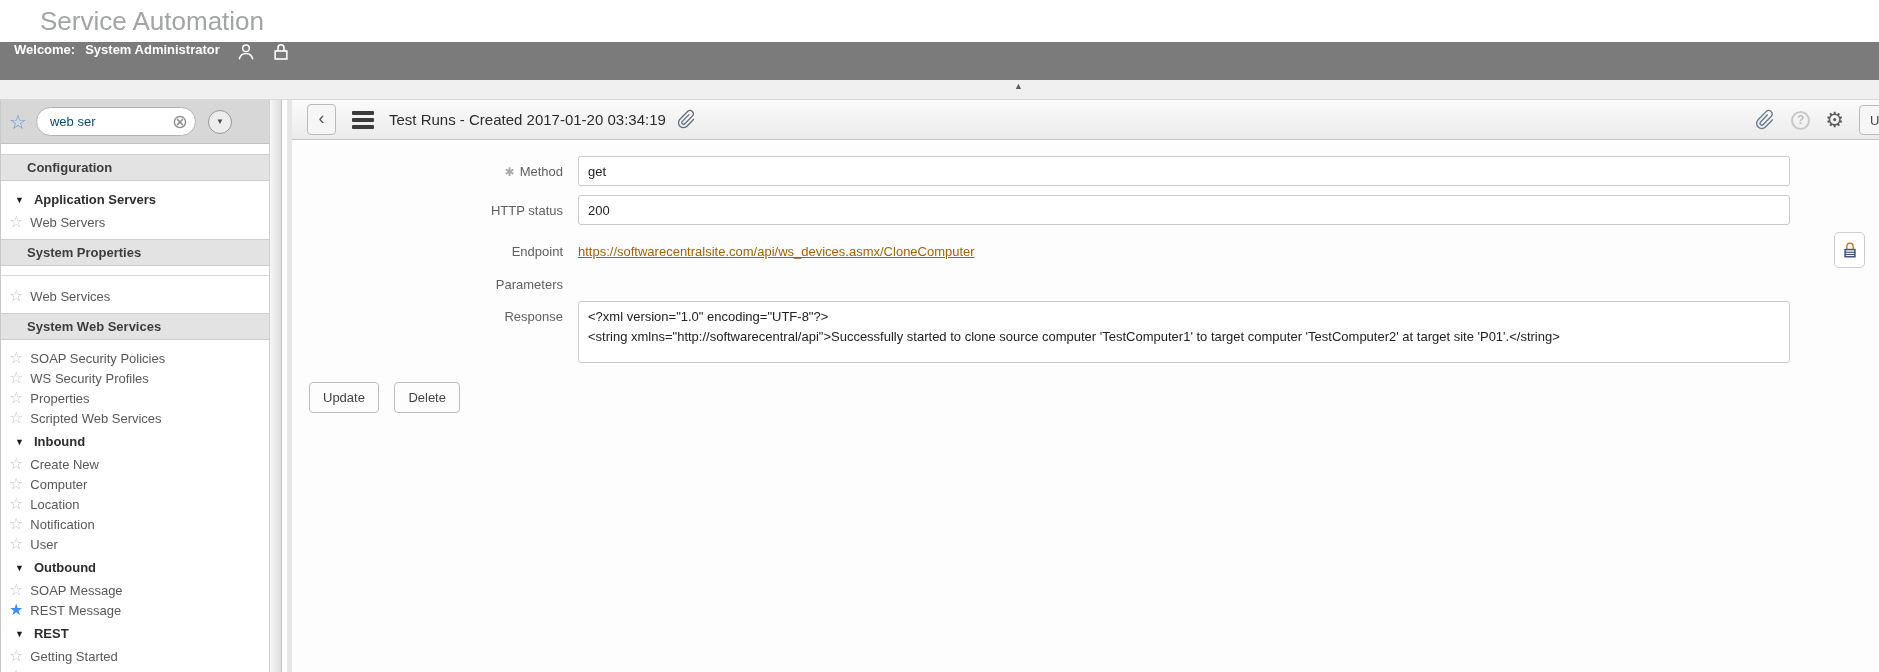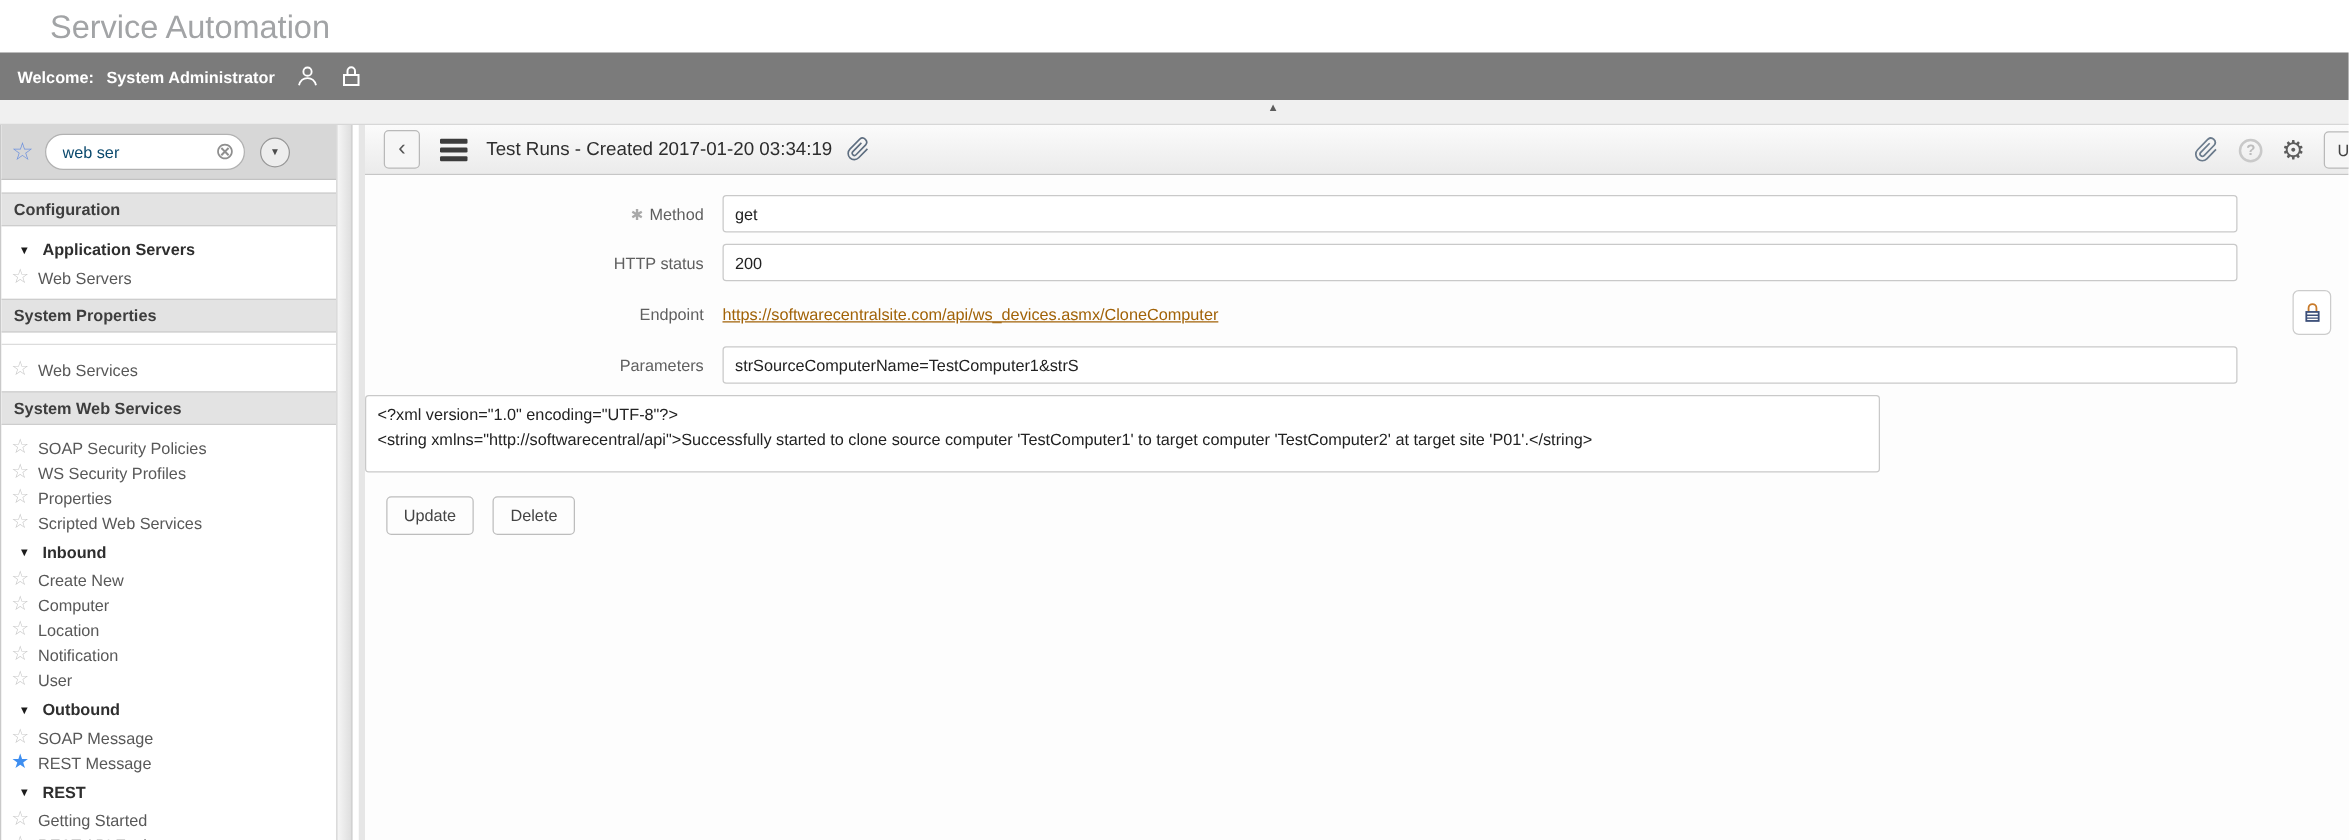--- a/index.html
+++ b/index.html
@@ -8,42 +8,42 @@
     background: #fff; font-family: "Liberation Sans", "DejaVu Sans", sans-serif;
   }
   
   .topbar { height: 42px; background: #fff; display: flex; align-items: center; padding-left: 14px; }
   .logo { font-size: 31px; font-weight: bold; letter-spacing: -1.5px; line-height: 1; }
   .logo .svc { color: #6e7175; }
   .logo .now { color: #d0222c; }
   .logo .tm { font-size: 10px; color: #d0222c; vertical-align: super; letter-spacing: 0; }
   .app-title { margin-left: 26px; font-size: 26px; color: #a2a4a6; }
   
-  .welcomebar { height: 38px; background: #7b7b7b; display: flex; align-items: center; padding-left: 14px; color: #fff; font-size: 13px; font-weight: bold; }
+  .welcomebar { height: 38px; background: #7b7b7b; display: flex; align-items: flex-start; padding-left: 14px; color: #fff; font-size: 13px; font-weight: bold; }
   .welcomebar .user { margin-left: 10px; }
   .wicon { margin-left: 16px; display: inline-flex; align-items: center; cursor: pointer; }
   
   .collapse-strip { height: 20px; background: #f0f0f0; border-bottom: 1px solid #d7d7d7; position: relative; }
   .collapse-handle { position: absolute; left: 1014px; top: 1px; color: #5c5c5c; font-size: 9px; cursor: pointer; }
   
   .frames { display: flex; height: 572px; }
   .sidebar-wrap { flex: 0 0 287px; display: flex; }
   .sidebar { width: 269px; background: #fff; border-left: 1px solid #c9c9c9; display: flex; flex-direction: column; overflow: hidden; }
   .sidebar-scrollbar { width: 13px; background: linear-gradient(to right, #f6f6f6, #dedede); border-left: 1px solid #cfcfcf; border-right: 1px solid #c5c5c5; }
   .frame-gap { width: 5px; background: #e6e6e6; }
   
   .sidebar-search { height: 44px; flex: 0 0 44px; background: #d7d7d7; border-bottom: 1px solid #c2c2c2; display: flex; align-items: center; padding: 0 8px; }
   .search-star { color: #7193dd; font-size: 20px; line-height: 1; cursor: pointer; }
   .search-pill { margin-left: 9px; width: 160px; height: 29px; background: #fff; border: 1px solid #b2b2b2; border-radius: 15px; display: flex; align-items: center; padding: 0 7px 0 13px; }
   .search-input { border: none; outline: none; background: transparent; flex: 1; width: 100px; font-size: 13px; color: #0c4a6e; font-family: Liberation Sans, sans-serif; }
   .clear-btn { color: #8f8f8f; font-size: 19px; line-height: 1; cursor: pointer; }
   .filter-btn { margin-left: 12px; width: 24px; height: 24px; border: 1px solid #979797; border-radius: 50%; background: #ededed; color: #4c4c4c; font-size: 8px; display: flex; align-items: center; justify-content: center; cursor: pointer; }
   
   .nav { flex: 1; padding-top: 3px; font-size: 13px; overflow: hidden; }
-  .nav-header { background: #e3e3e3; border-top: 1px solid #cdcdcd; border-bottom: 1px solid #cdcdcd; font-weight: bold; color: #3d3d3d; padding: 5px 0 5px 10px; margin: 7px 0 8px 0; }
+  .nav-header { background: #e3e3e3; border-top: 1px solid #cdcdcd; border-bottom: 1px solid #cdcdcd; font-weight: bold; color: #3d3d3d; padding: 5px 0 5px 26px; margin: 7px 0 8px 0; }
   .nav-group { display: flex; align-items: center; font-weight: bold; color: #2e2e2e; padding: 3px 0 3px 14px; margin: 3px 0 2px 0; cursor: pointer; }
   .nav-group .caret { font-size: 9px; color: #1c1c1c; margin-right: 10px; }
   .nav-item { display: flex; align-items: center; color: #585858; padding: 1px 0 1px 8px; height: 20px; cursor: pointer; }
   .nav-item .star { font-size: 16px; color: #c9c9c9; margin-right: 7px; line-height: 1; }
   .nav-item .star.filled { color: #3e8ef0; }
   .nav-sep { border-top: 1px solid #dcdcdc; margin: 9px 0 10px 0; }
   
   .main { flex: 1; background: #fdfdfd; display: flex; flex-direction: column; overflow: hidden; }
   .main-header { height: 40px; flex: 0 0 40px; background: linear-gradient(#fbfbfb, #ebebeb); border-bottom: 1px solid #c6c6c6; display: flex; align-items: center; padding-left: 10px; position: relative; }
   .back-btn { width: 29px; height: 31px; background: #f6f6f6; border: 1px solid #b9b9b9; border-radius: 4px; color: #555; font-size: 18px; display: flex; align-items: center; justify-content: center; cursor: pointer; margin-left: 5px; padding-bottom: 3px; }
@@ -244,23 +244,23 @@
           <svg width="18" height="20" viewBox="0 0 20 22">
             <path d="M6.5 10.5V7a3.5 3.5 0 0 1 7 0v3.5" fill="none" stroke="#c87a2a" stroke-width="1.6"></path>
             <rect x="4.5" y="10.5" width="11" height="8" fill="none" stroke="#3c4f79" stroke-width="1.6"></rect>
             <line x1="4.5" y1="13.5" x2="15.5" y2="13.5" stroke="#3c4f79" stroke-width="1.3"></line>
             <line x1="4.5" y1="16" x2="15.5" y2="16" stroke="#3c4f79" stroke-width="1.3"></line>
           </svg>
         </span>
       </div>
       <div class="form-row">
         <div class="label-cell">Parameters</div>
-        <input class="text-input" value="strSourceComputerName=TestComputer1&amp;strS" style="">
       </div>
       <div class="form-row" style="align-items:flex-start;">
+        <div class="label-cell" style="padding-top:8px;">Response</div>
         <textarea class="response-area" style="">&lt;?xml version="1.0" encoding="UTF-8"?&gt;
 &lt;string xmlns="http://softwarecentral/api"&gt;Successfully started to clone source computer 'TestComputer1' to target computer 'TestComputer2' at target site 'P01'.&lt;/string&gt;</textarea>
       </div>
       <div class="buttons-row">
         <button class="btn">Update</button>
         <button class="btn">Delete</button>
       </div>
     </div>
   </div>
 </div>

